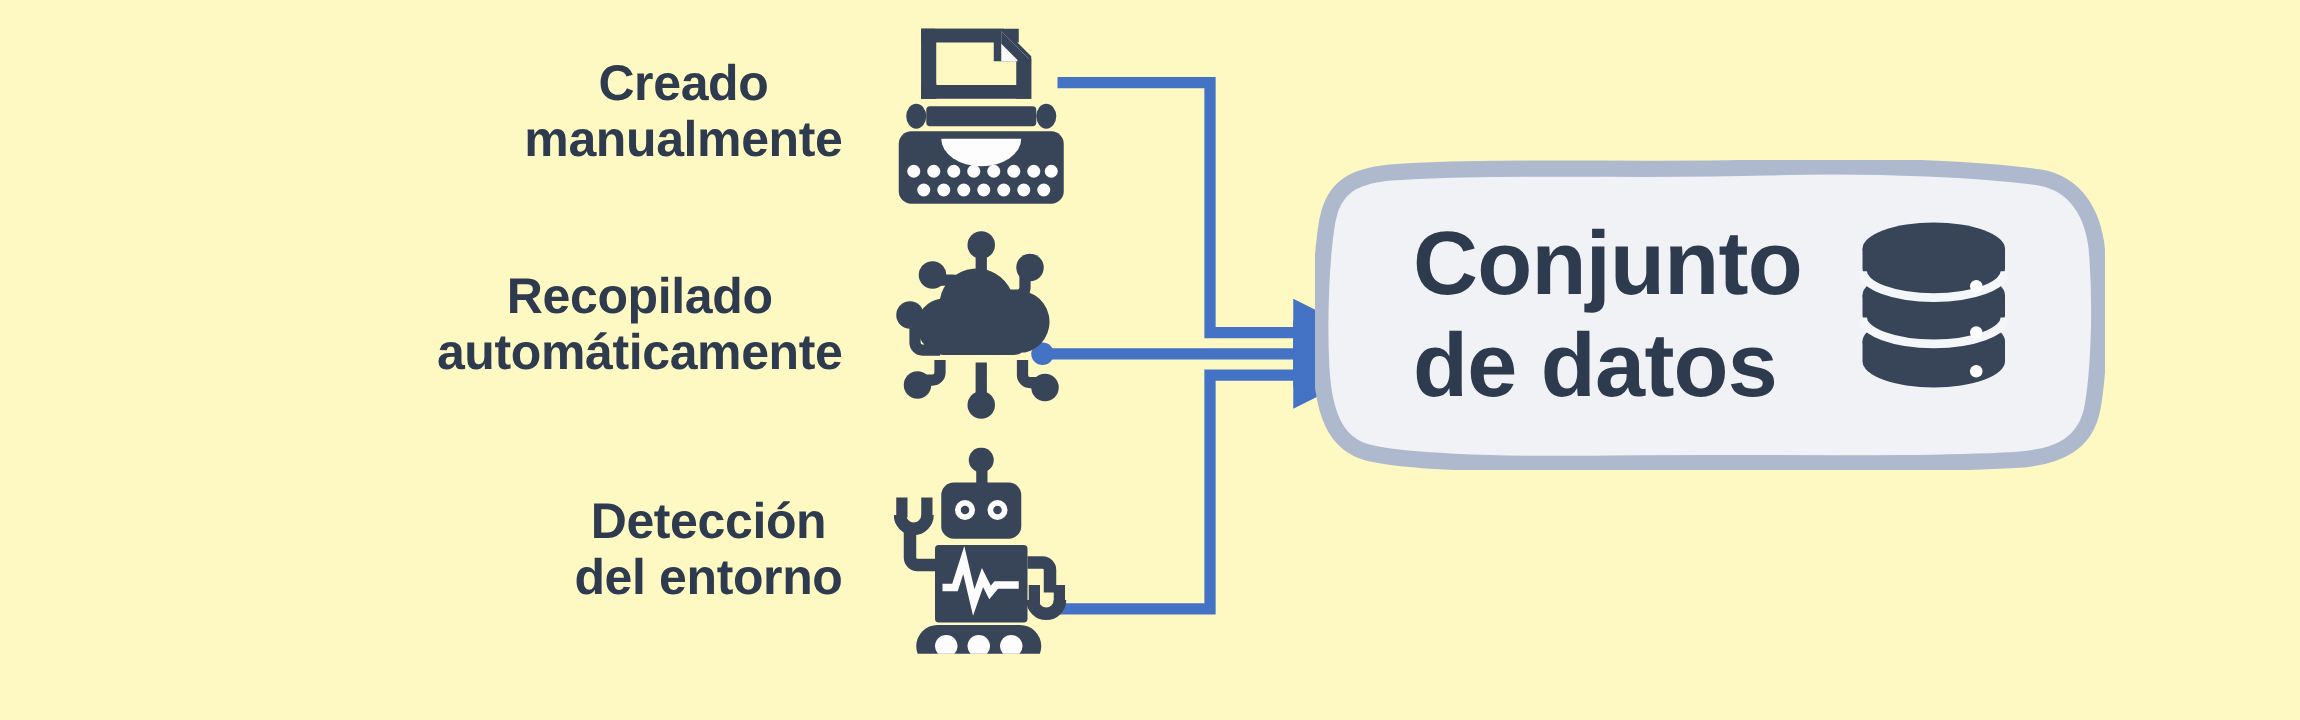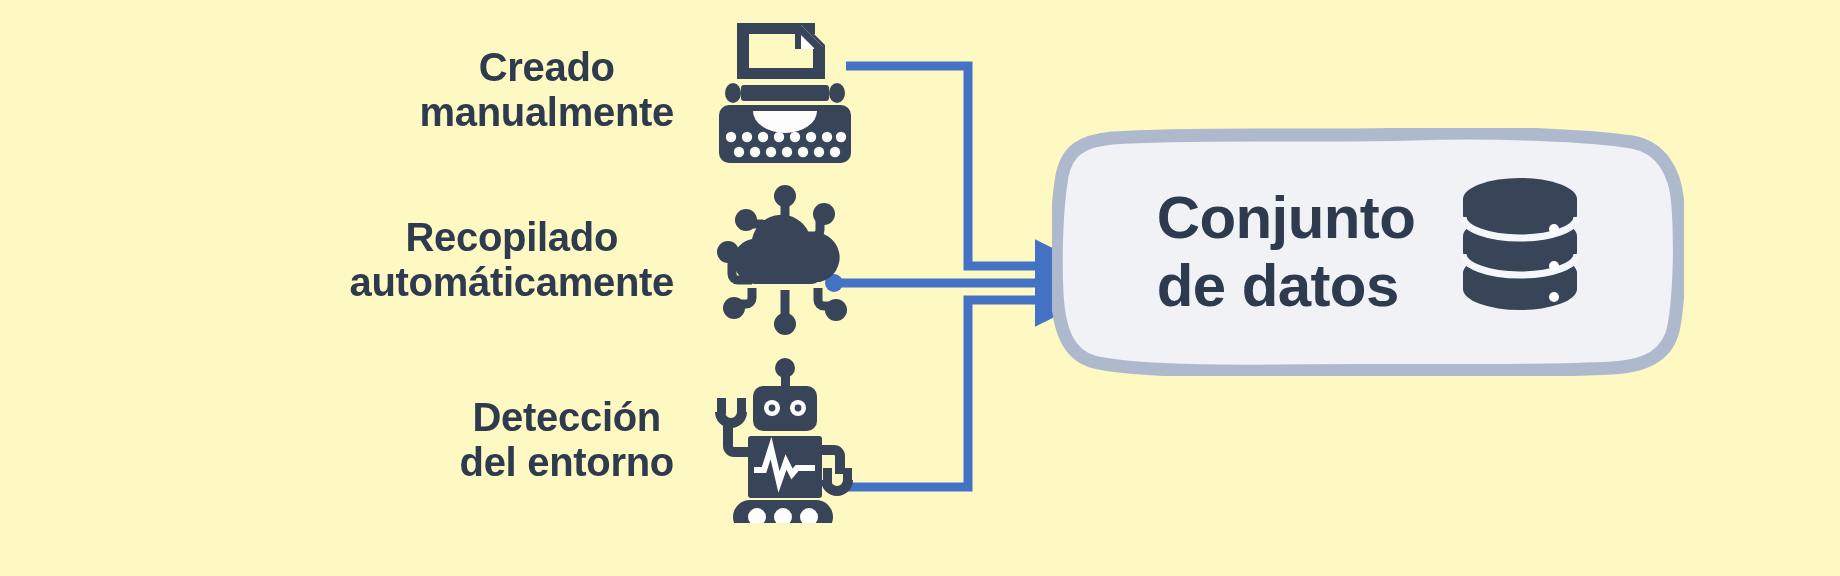--- a/index.html
+++ b/index.html
@@ -79,21 +79,21 @@
     height: 248px;
     display: flex;
     align-items: center;
     justify-content: center;
     gap: 46px;
     padding-left: 10px;
     box-sizing: border-box;
   }
   #dataset-title {
     font-weight: bold;
-    font-size: 60px;
+    font-size: 72px;
     line-height: 1.14;
     color: #2e3a4d;
     letter-spacing: -0.6px;
     white-space: pre-line;
     text-align: left;
   }
   #db-icon {
     width: 128px;
     height: 150px;
     flex: none;

